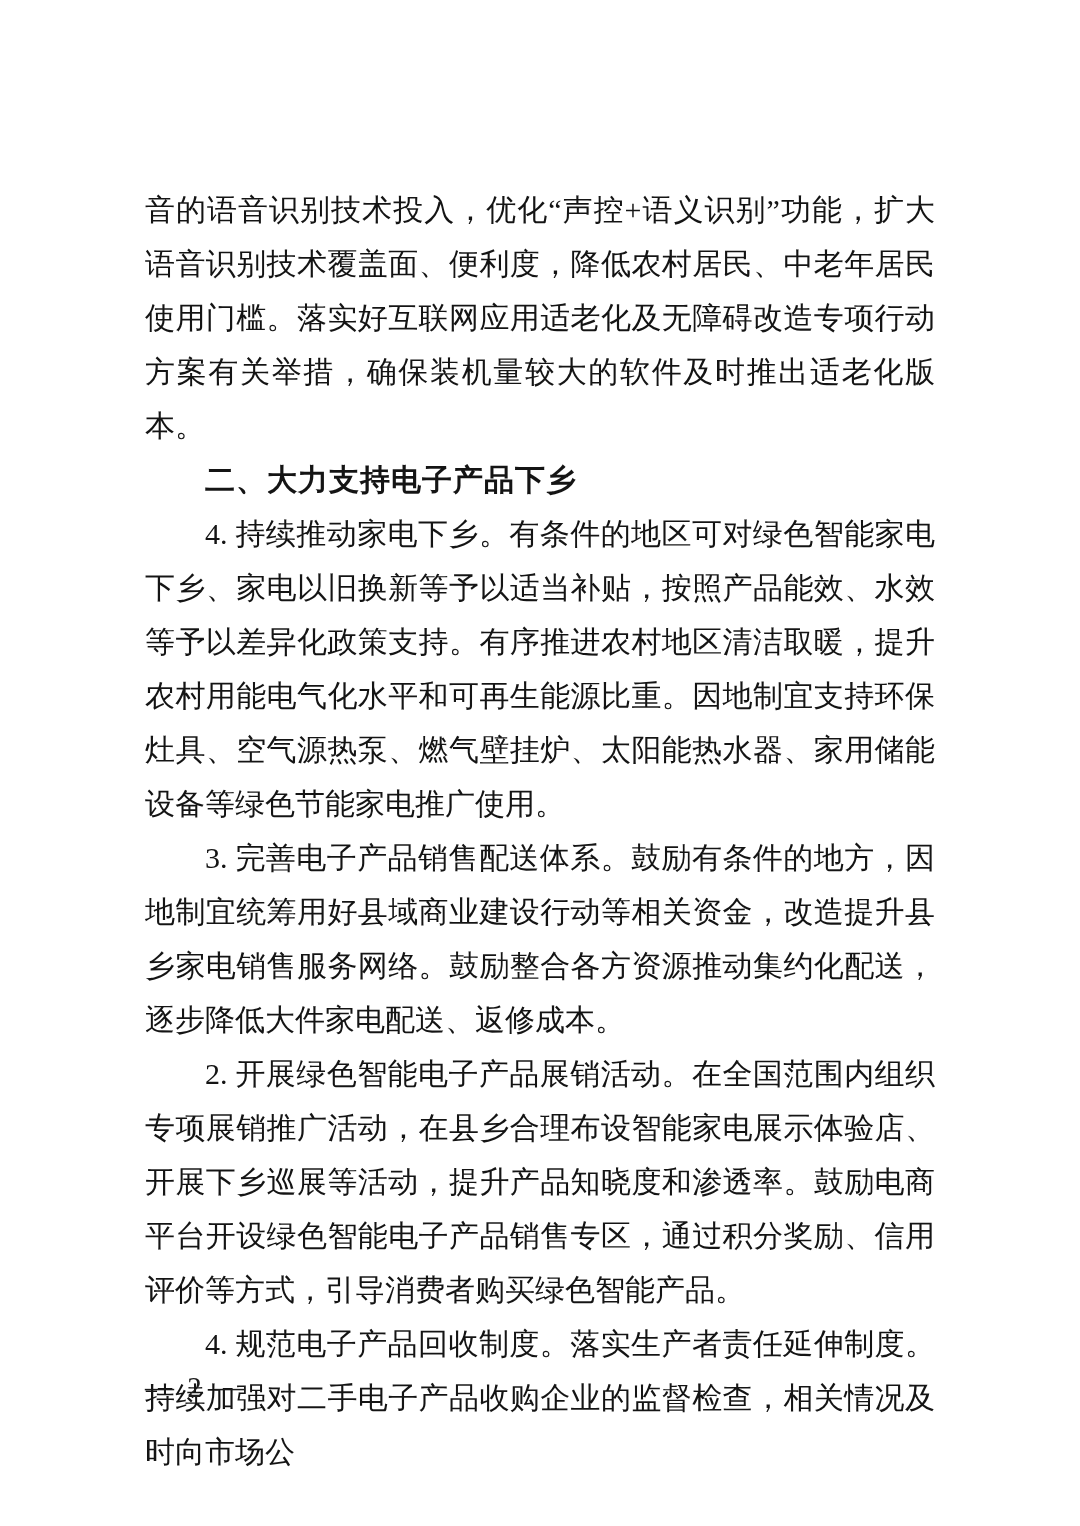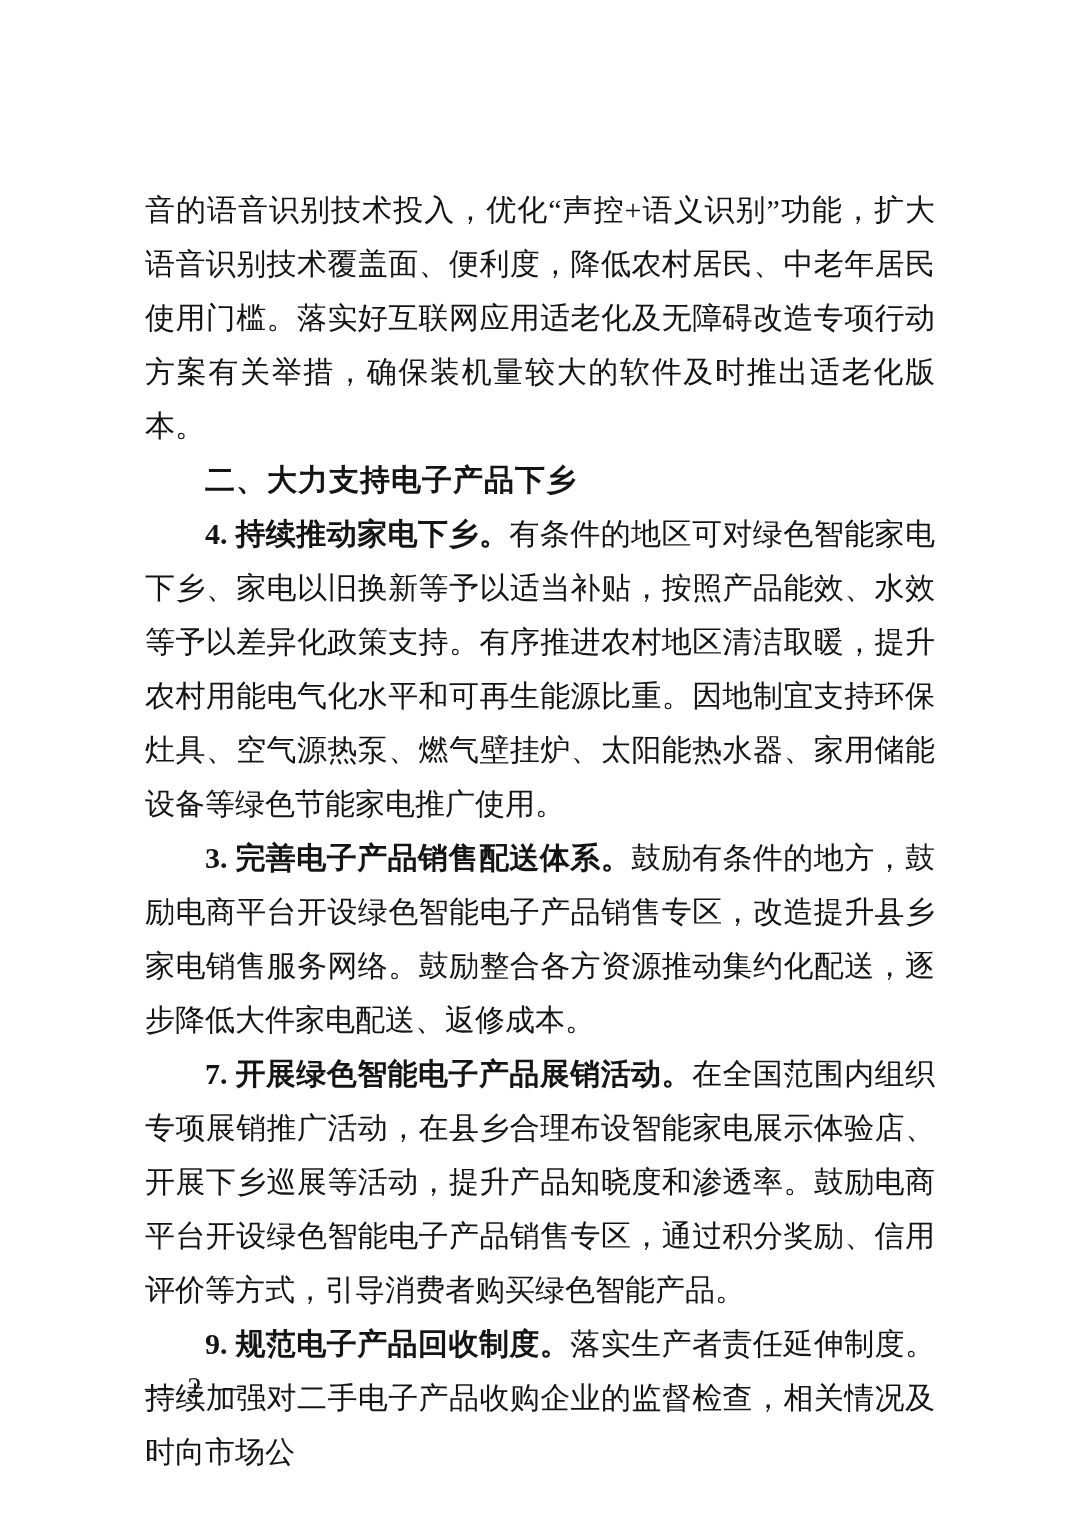--- a/index.html
+++ b/index.html
@@ -19,21 +19,21 @@
     top: 183px;
     width: 790px;
     font-size: 30px;
     line-height: 54px;
     text-align: justify;
     text-justify: inter-ideograph;
     text-align-last: left;
   }
   .para { text-indent: 2em; }
   .para.no-indent { text-indent: 0; }
-  .lead { font-weight: bold; }
+  .lead { font-weight: normal; }
   .heading {
     font-family: "Liberation Sans", "DejaVu Sans", sans-serif;
     font-weight: bold;
     font-size: 30px;
     line-height: 54px;
     text-indent: 2em;
     text-align: right;
     letter-spacing: 1px;
   }
   .footer {
@@ -47,20 +47,20 @@
   }
 </style>
 </head>
 <body>
 
 <div class="page">
   <div class="doc-body" id="doc-body">
       <p class="para no-indent"><span>音的语音识别技术投入，优化“声控+语义识别”功能，扩大语音识别技术覆盖面、便利度，降低农村居民、中老年居民使用门槛。落实好互联网应用适老化及无障碍改造专项行动方案有关举措，确保装机量较大的软件及时推出适老化版本。</span></p>
       <h2 class="heading">二、大力支持电子产品下乡</h2>
       <p class="para"><span class="lead">4. 持续推动家电下乡。</span><span>有条件的地区可对绿色智能家电下乡、家电以旧换新等予以适当补贴，按照产品能效、水效等予以差异化政策支持。有序推进农村地区清洁取暖，提升农村用能电气化水平和可再生能源比重。因地制宜支持环保灶具、空气源热泵、燃气壁挂炉、太阳能热水器、家用储能设备等绿色节能家电推广使用。</span></p>
-      <p class="para"><span class="lead">3. 完善电子产品销售配送体系。</span><span>鼓励有条件的地方，鼓励电商平台开设绿色智能电子产品销售专区，改造提升县乡家电销售服务网络。鼓励整合各方资源推动集约化配送，逐步降低大件家电配送、返修成本。</span></p>
-      <p class="para"><span class="lead">7. 开展绿色智能电子产品展销活动。</span><span>在全国范围内组织专项展销推广活动，在县乡合理布设智能家电展示体验店、开展下乡巡展等活动，提升产品知晓度和渗透率。鼓励电商平台开设绿色智能电子产品销售专区，通过积分奖励、信用评价等方式，引导消费者购买绿色智能产品。</span></p>
-      <p class="para"><span class="lead">9. 规范电子产品回收制度。</span><span>落实生产者责任延伸制度。持续加强对二手电子产品收购企业的监督检查，相关情况及时向市场公</span></p>
+      <p class="para"><span class="lead">3. 完善电子产品销售配送体系。</span><span>鼓励有条件的地方，因地制宜统筹用好县域商业建设行动等相关资金，改造提升县乡家电销售服务网络。鼓励整合各方资源推动集约化配送，逐步降低大件家电配送、返修成本。</span></p>
+      <p class="para"><span class="lead">2. 开展绿色智能电子产品展销活动。</span><span>在全国范围内组织专项展销推广活动，在县乡合理布设智能家电展示体验店、开展下乡巡展等活动，提升产品知晓度和渗透率。鼓励电商平台开设绿色智能电子产品销售专区，通过积分奖励、信用评价等方式，引导消费者购买绿色智能产品。</span></p>
+      <p class="para"><span class="lead">4. 规范电子产品回收制度。</span><span>落实生产者责任延伸制度。持续加强对二手电子产品收购企业的监督检查，相关情况及时向市场公</span></p>
     </div>
   <div class="footer">
     <span>— 2 —</span>
   </div>
 </div>
 
 </body></html>

